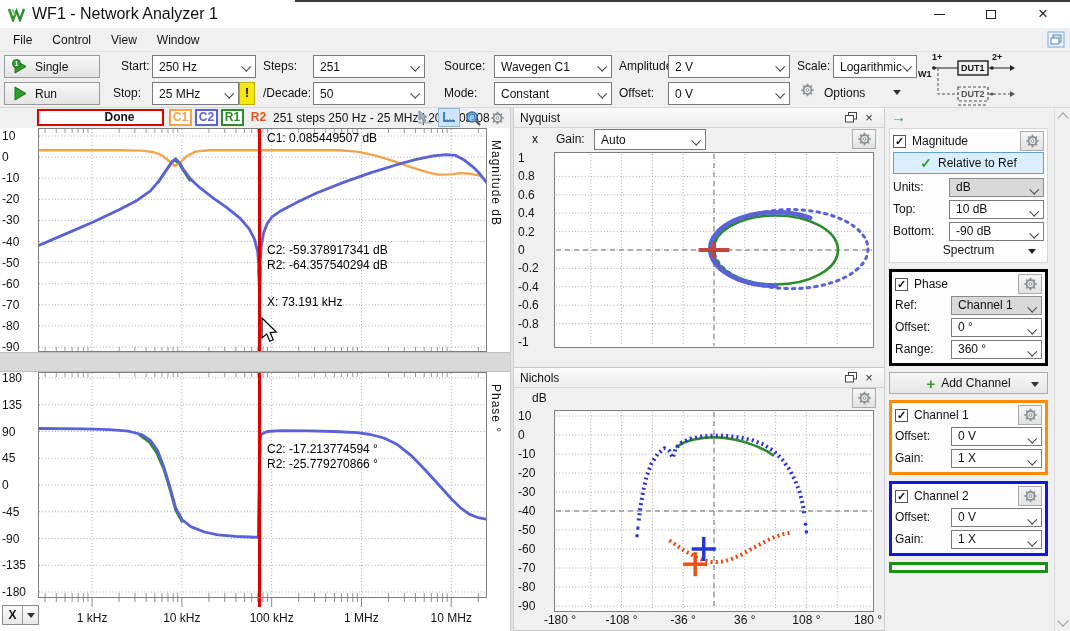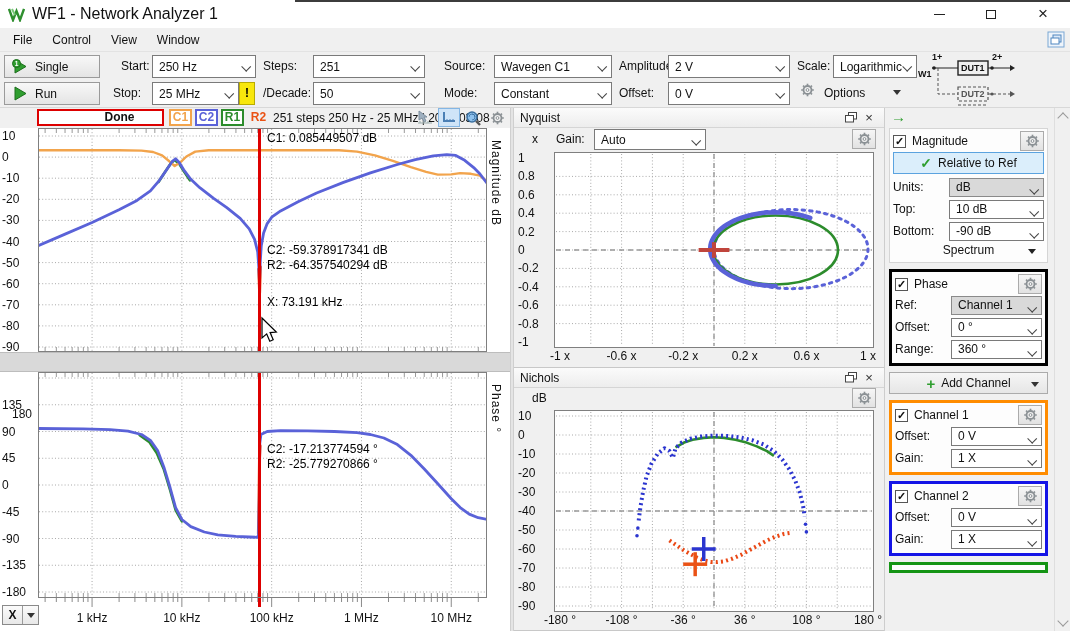--- a/index.html
+++ b/index.html
@@ -409,21 +409,21 @@
       <span class="readout" style="left:267px;top:3px;">C1: 0.085449507 dB</span>
       <span class="readout" style="left:267px;top:115px;text-align:right;">C2: -59.378917341 dB</span>
       <span class="readout" style="left:267px;top:130px;">R2: -64.357540294 dB</span>
       <span class="readout" style="left:267px;top:167px;">X: 73.191 kHz</span>
     </div>
 
     <div class="hsplit"></div>
 
     <div class="plot-sec" style="height:226px;">
       <div class="ylab" id="phY" style="top:0;height:226px;">
-          <div style="top: -1px; left: 10px; margin-top: 36px;">180</div>
+          <div style="top: -1px; left: 0px;">180</div>
           <div style="top: 25.75px; left: 0px;">135</div>
           <div style="top: 52.5px; left: 0px;">90</div>
           <div style="top: 79.25px; left: 0px;">45</div>
           <div style="top: 106px; left: 0px;">0</div>
           <div style="top: 132.75px; left: 0px;">-45</div>
           <div style="top: 159.5px; left: 0px;">-90</div>
           <div style="top: 186.25px; left: 0px;">-135</div>
           <div style="top: 213px; left: 0px;">-180</div>
         </div>
       <svg id="phSvg" width="449" height="226" style="position:absolute;left:38px;top:0;">
@@ -668,28 +668,20 @@
             <line stroke="#a9a9a9" stroke-width="1" stroke-dasharray="1 2.2" fill="none" x1="2" x2="318" y1="24.399999999999995" y2="24.399999999999995"></line>
             <line x1="160" x2="160" y1="2" y2="194" stroke="#999" stroke-width="1.4" stroke-dasharray="5 4"></line>
             <line x1="2" x2="318" y1="98" y2="98" stroke="#999" stroke-width="1.4" stroke-dasharray="5 4"></line>
             <ellipse cx="237" cy="97.08" rx="77" ry="39.56" fill="none" stroke="#5a62d8" stroke-width="3" stroke-dasharray="2.5 5" stroke-linecap="round"></ellipse>
             <ellipse cx="221.6" cy="98" rx="62.370000000000005" ry="34.5" fill="none" stroke="#2c8c2c" stroke-width="2.6" stroke-dasharray="none" stroke-linecap="round"></ellipse>
             <polyline points="256.3,65.9 252.3,64.6 248.2,63.5 244.0,62.5 239.6,61.7 235.2,61.1 230.7,60.6 226.2,60.4 221.6,60.3 217.0,60.4 212.5,60.6 208.0,61.1 203.6,61.7 199.2,62.5 195.0,63.5 190.9,64.6 186.9,65.9 183.1,67.3 179.5,68.9 176.1,70.6 173.0,72.5 170.0,74.4 167.3,76.5 164.9,78.7 162.8,80.9 160.9,83.3 159.4,85.7 158.1,88.2 157.1,90.7 156.5,93.2 156.2,95.8 156.2,98.4 156.5,100.9 157.1,103.5 158.1,106.0 159.4,108.5 160.9,110.9 162.8,113.2 164.9,115.5 167.3,117.7 170.0,119.7 173.0,121.7 176.1,123.6 179.5,125.3 183.1,126.9 186.9,128.3 190.9,129.6 195.0,130.7 199.2,131.7 203.6,132.5 208.0,133.1 212.5,133.5 217.0,133.8 221.6,133.9" fill="none" stroke="#5a62d8" stroke-width="4.5" stroke-linecap="round"></polyline>
             <line x1="144.6" x2="175.4" y1="98" y2="98" stroke="#c0453c" stroke-width="4"></line>
             <line x1="160" x2="160" y1="105.82" y2="90.18" stroke="#c0453c" stroke-width="4"></line>
             <rect x="0.5" y="0.5" width="319" height="195" fill="none" stroke="#7f7f7f"></rect>
           </svg>
-        <div class="xlab" id="nyX" style="position:absolute;left:40px;top:197px;width:320px;height:18px;">
-            <div style="left: -24px; width: 60px; text-align: center;">-1 x</div>
-            <div style="left: 37.6px; width: 60px; text-align: center;">-0.6 x</div>
-            <div style="left: 99.2px; width: 60px; text-align: center;">-0.2 x</div>
-            <div style="left: 160.8px; width: 60px; text-align: center;">0.2 x</div>
-            <div style="left: 222.4px; width: 60px; text-align: center;">0.6 x</div>
-            <div style="left: 284px; width: 60px; text-align: center;">1 x</div>
-          </div>
       </div>
     </div>
 
     <div class="panel" style="height:263px;">
       <div class="panel-title">
         <span class="pt-label">Nichols</span>
         <span class="pt-ico">
             <svg width="12" height="11">
               <rect x="3.5" y="0.5" width="8" height="6.5" fill="#fff" stroke="#444"></rect>
               <rect x="0.5" y="3.5" width="8" height="6.5" fill="#fff" stroke="#444"></rect>

